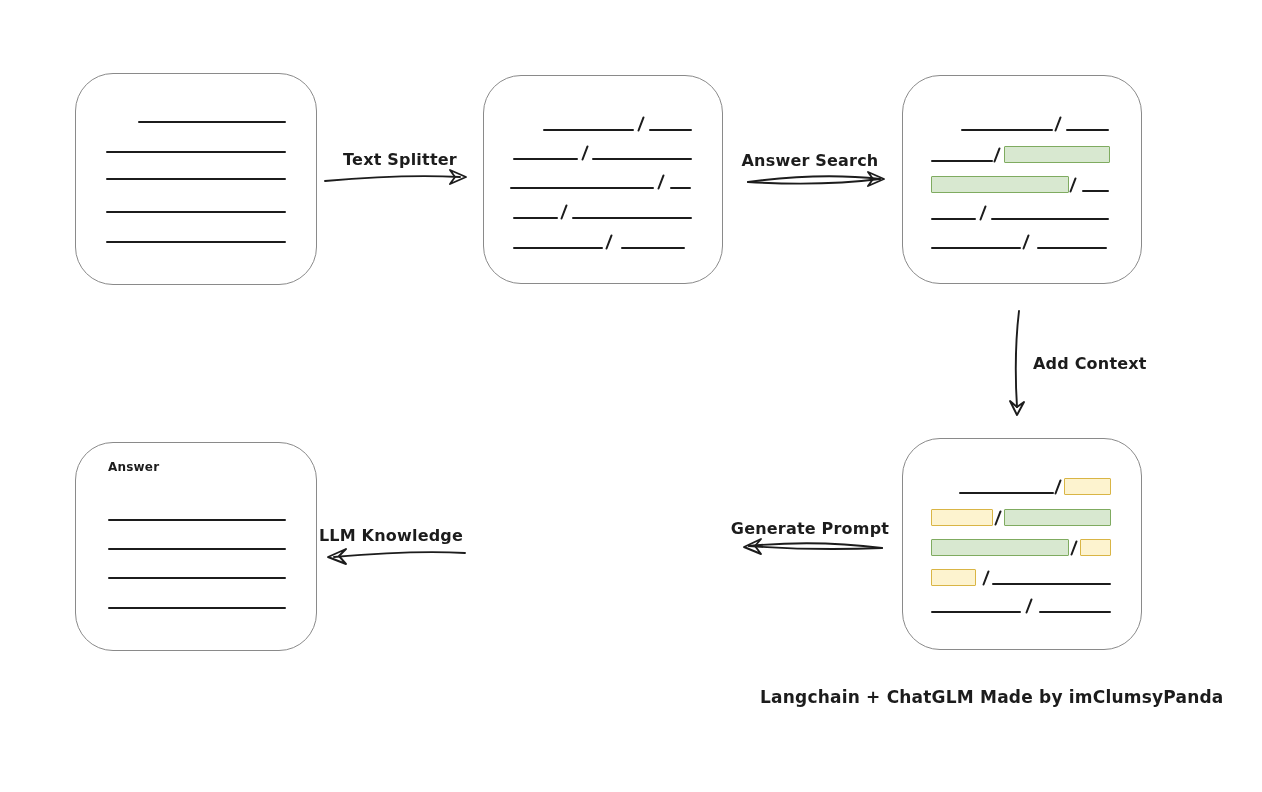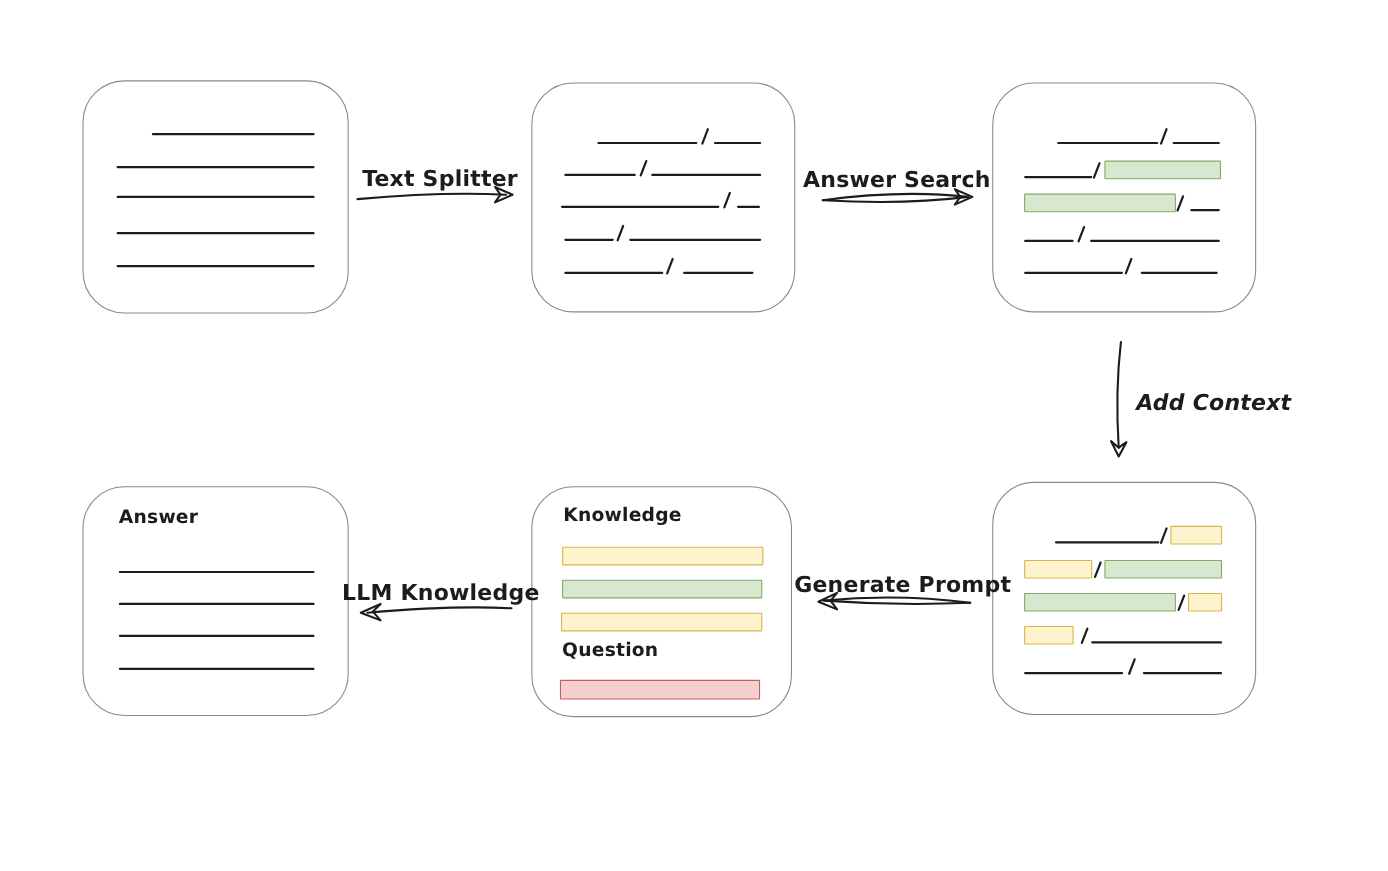--- a/index.html
+++ b/index.html
@@ -18,24 +18,24 @@
     position:absolute;background:#ffffff;border:1.6px solid var(--box-border);
     border-radius:38px;box-sizing:border-box;
   }
   .seg{position:absolute;box-sizing:border-box;}
   .seg.line{height:2px;background:var(--ink);border-radius:1px;}
   .seg.slash{width:2.2px;height:16px;background:var(--ink);border-radius:1px;transform:rotate(21deg);}
   .seg.green{height:17px;background:var(--green-fill);border:1.6px solid var(--green-stroke);border-radius:1px;}
   .seg.yellow{height:17px;background:var(--yellow-fill);border:1.6px solid var(--yellow-stroke);border-radius:1px;}
   .seg.red{height:18px;background:var(--red-fill);border:1.6px solid var(--red-stroke);border-radius:1px;}
   .box-label{
-    position:absolute;font-size:17px;font-weight:600;letter-spacing:.2px;color:var(--ink);white-space:nowrap;
+    position:absolute;font-size:12px;font-weight:600;letter-spacing:.2px;color:var(--ink);white-space:nowrap;
   }
   .arrow-label{
-    position:absolute;font-size:20px;font-weight:600;letter-spacing:.2px;color:var(--ink);
+    position:absolute;font-size:16px;font-weight:600;letter-spacing:.2px;color:var(--ink);
     white-space:nowrap;text-align:center;
   }
   .caption{
     position:absolute;left:760px;top:687px;width:435px;text-align:center;
     font-size:17px;font-weight:600;letter-spacing:.2px;color:var(--ink);white-space:nowrap;
   }
   .arrows{position:absolute;left:0;top:0;color:var(--ink);pointer-events:none;}
   .arrows path{stroke:currentColor;stroke-width:1.9;fill:none;stroke-linecap:round;stroke-linejoin:round;}
 </style>
 </head>
@@ -98,28 +98,20 @@
       <div class="seg slash" style="left: 170px; top: 101px;"></div>
       <div class="seg yellow" style="left: 177px; top: 100px; width: 31px;"></div>
       <div class="seg yellow" style="left: 28px; top: 130px; width: 45px;"></div>
       <div class="seg slash" style="left: 82px; top: 131px;"></div>
       <div class="seg line" style="left: 89px; top: 144px; width: 119px;"></div>
       <div class="seg line" style="left: 28px; top: 172px; width: 90px;"></div>
       <div class="seg slash" style="left: 125px; top: 159px;"></div>
       <div class="seg line" style="left: 136px; top: 172px; width: 72px;"></div>
     </div>
 
-  <div class="box" style="left:483px;top:442px;width:237px;height:210px;">
-    <div class="box-label" style="left:28px;top:16px;">Knowledge</div>
-    <div class="box-label" style="left:27px;top:138px;">Question</div>
-  <div class="seg yellow" style="left: 27px; top: 54px; width: 183px;"></div>
-      <div class="seg green" style="left: 27px; top: 84px; width: 182px;"></div>
-      <div class="seg yellow" style="left: 26px; top: 114px; width: 183px;"></div>
-      <div class="seg red" style="left: 25px; top: 175px; width: 182px;"></div>
-    </div>
 
   <div class="box" style="left:75px;top:442px;width:242px;height:209px;">
     <div class="box-label" style="left:32px;top:17px;">Answer</div>
   <div class="seg line" style="left: 32px; top: 76px; width: 178px;"></div>
       <div class="seg line" style="left: 32px; top: 105px; width: 178px;"></div>
       <div class="seg line" style="left: 32px; top: 134px; width: 178px;"></div>
       <div class="seg line" style="left: 32px; top: 164px; width: 178px;"></div>
     </div>
 
   <svg class="arrows" width="1262" height="792" viewBox="0 0 1262 792">
@@ -147,18 +139,19 @@
     </g>
 
     <g>
       <path d="M465,553 C430,551 380,553 334,557"></path>
       <path d="M346,549 L328,557 L346,564 L339,556 Z"></path>
     </g>
   </svg>
 
   <div class="arrow-label" style="left:320px;top:150px;width:160px;">Text Splitter</div>
   <div class="arrow-label" style="left:730px;top:151px;width:160px;">Answer Search</div>
-  <div class="arrow-label" style="left:1033px;top:354px;text-align:right;font-style:italic;">Add Context</div>
+  <div class="arrow-label" style="left:1033px;top:354px;text-align:right;">Add Context</div>
   <div class="arrow-label" style="left:722px;top:519px;width:176px;">Generate Prompt</div>
   <div class="arrow-label" style="left:311px;top:526px;width:160px;">LLM Knowledge</div>
 
+  <div class="caption">Langchain + ChatGLM Made by imClumsyPanda</div>
 
 </div>
 
 </body></html>

